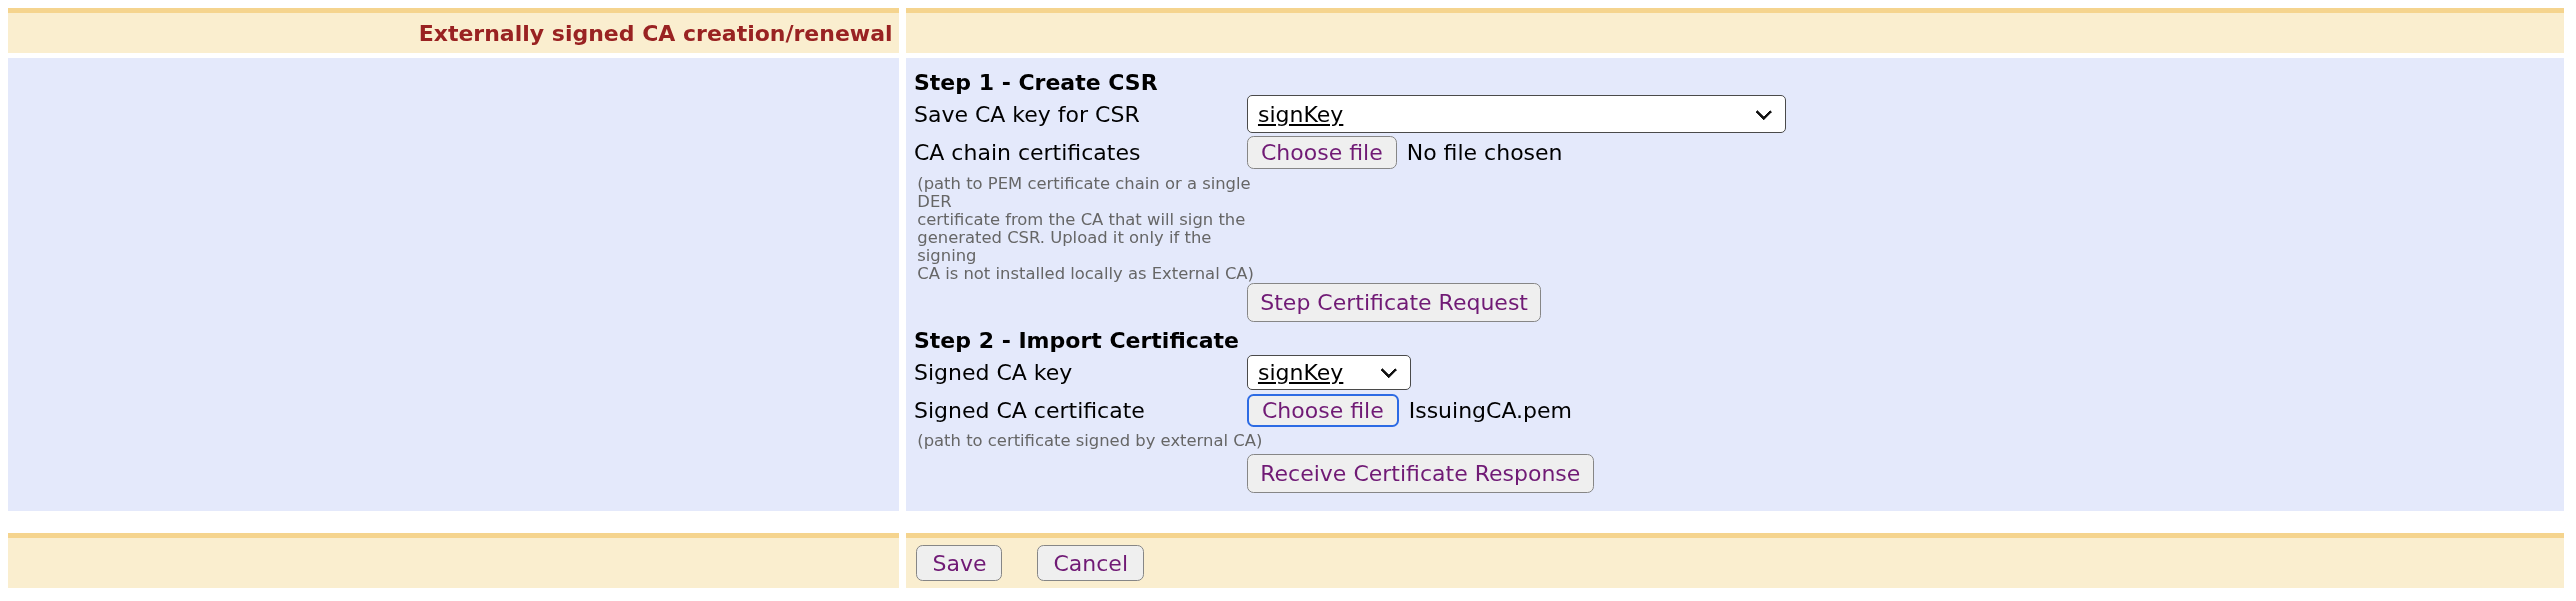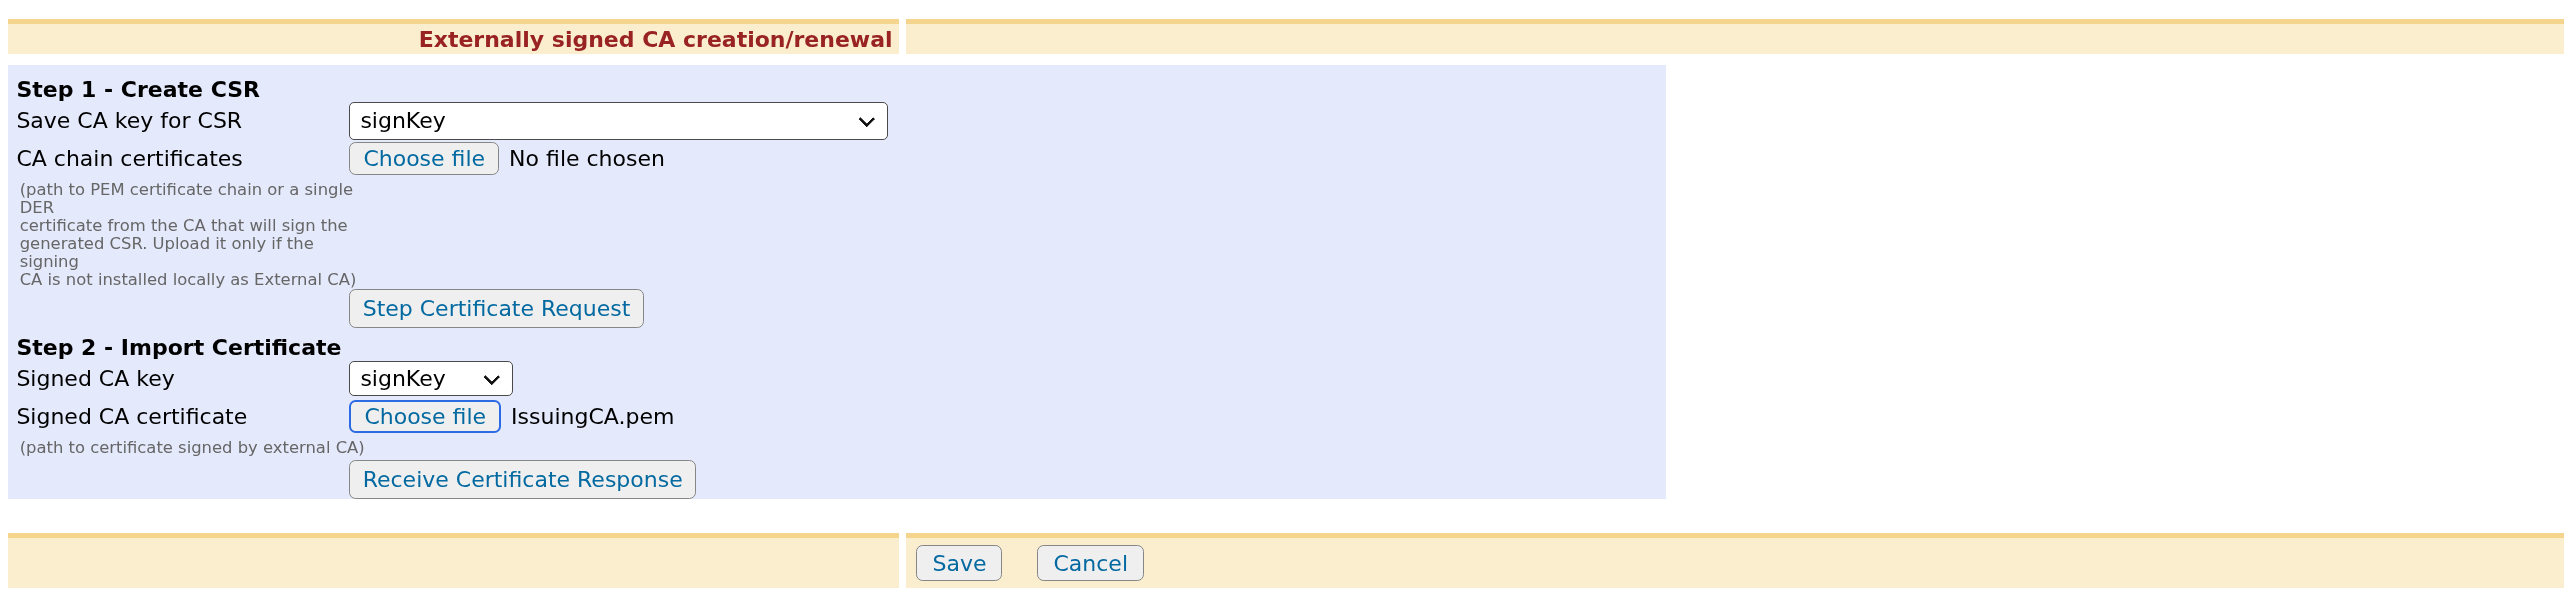--- a/index.html
+++ b/index.html
@@ -8,22 +8,22 @@
     width: 2576px; height: 601px;
     font-family: "DejaVu Sans", "Liberation Sans", sans-serif;
     position: relative;
     color: #000;
   }
   .trow { position: absolute; left: 8.2px; display: flex; gap: 6.6px; }
   .cell { flex: 0 0 auto; }
   .cell.left  { width: 891px; }
   .cell.right { width: 1658px; }
 
-  .header-row { top: 19px;  height: 35px; }
-  .main-row   { top: 58px;  height: 453px; flex-direction: column; }
+  .header-row { top: 8px;  height: 45px; }
+  .main-row   { top: 58px;  height: 453px; }
   .footer-row { top: 533px; height: 55px; }
 
   .head-cell, .foot-cell {
     background: #FAEECF;
     border-top: 5.8px solid #F5D48E;
   }
   .main-cell { background: #E4E9FB; }
 
   .title-cell { display: flex; align-items: center; justify-content: flex-end; padding-right: 6.6px; }
   .page-title { font-size: 22px; font-weight: bold; color: #992222; }
@@ -32,33 +32,34 @@
   .step-heading { font-weight: bold; font-size: 22px; height: 25px; }
   .form-row { display: flex; align-items: center; min-height: 38px; }
   .lbl { width: 333px; font-size: 22px; }
 
   .select {
     position: relative; background: #ffffff;
     border: 1.6px solid #4a4a4a; border-radius: 5px;
     display: flex; align-items: center;
     padding: 0 32px 0 10px; font-size: 22px;
     cursor: default;
+    text-decoration: underline;
   }
   .select.wide  { width: 539px; height: 38px; }
   .select.small { width: 164px; height: 35px; }
   .chev {
     position: absolute; right: 15px; top: 50%;
     width: 11.5px; height: 11.5px;
     border-right: 3.3px solid #111; border-bottom: 3.3px solid #111;
     transform: translateY(-70%) rotate(45deg);
     border-radius: 0.8px;
   }
 
   .btn {
-    font-family: inherit; font-size: 22px; color: #0369a1;
+    font-family: inherit; font-size: 22px; color: #701a75;
     background: #EFEFEF; border: 1.6px solid #868686; border-radius: 6.6px;
     display: inline-flex; align-items: center; justify-content: center;
     cursor: pointer;
   }
   .file-btn { height: 33px; padding: 0 13px; }
   .file-btn.focused { border: 2.5px solid #2D6BE4; }
   .file-status { margin-left: 10px; font-size: 22px; }
   .action-btn { height: 39px; padding: 0 12.3px; }
 
   .help { font-size: 16.4px; line-height: 18px; color: #666; width: 357px; margin: 3.3px 0 0 3.3px; }

